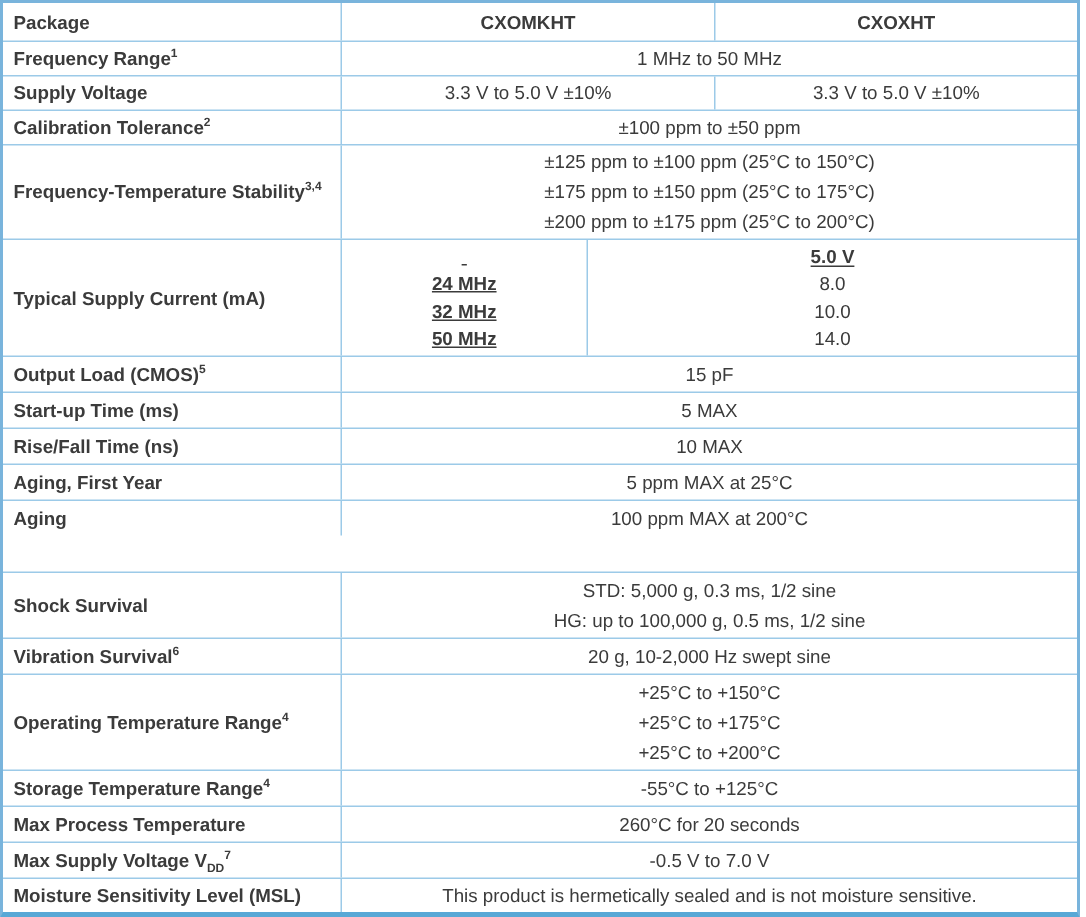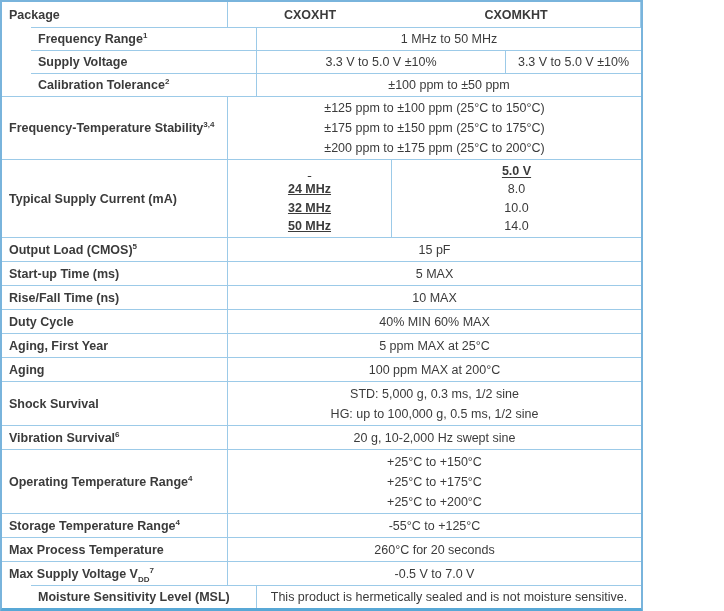--- a/index.html
+++ b/index.html
@@ -1,44 +1,44 @@
 <!DOCTYPE html>
 <html><head>
 <meta charset="utf-8">
 <style>
   html, body {
     margin: 0;
     padding: 0;
     background: #ffffff;
   }
   .spec-table {
-    width: 643px;
+    width: 720px;
     height: 612px;
     box-sizing: border-box;
     border-top: 2px solid #79b4dc;
     border-left: 2px solid #79b4dc;
     border-right: 2px solid #79b4dc;
     border-bottom: 4px solid #58a8d6;
     font-family: "Liberation Sans", "DejaVu Sans", sans-serif;
     font-size: 12.5px;
     color: #3b3b3b;
     background: #ffffff;
   }
   .row {
     display: flex;
     box-sizing: border-box;
     border-top: 1px solid #9ccae8;
   }
   .row.first {
     border-top: none;
   }
   .h25 { height: 25px; }
-  .h23 { height: 23px; margin-left: 29px; }
+  .h23 { height: 23px; }
   .h24 { height: 24px; }
-  .h44 { height: 44px; }
+  .h44 { height: 44px; margin-top: 24px; }
   .h63 { height: 63px; }
   .h64 { height: 64px; }
   .h78 { height: 78px; }
   .lbl {
     flex: 0 0 226px;
     box-sizing: border-box;
     border-right: 1px solid #9ccae8;
     display: flex;
     align-items: center;
     padding: 0 3px 0 7px;
@@ -105,25 +105,25 @@
 </head>
 <body>
 
 <div class="spec-table">
 
   <div class="row first h25">
     <div class="lbl">
       <span>Package</span>
     </div>
     <div class="vals">
+      <div class="cell c1 bold">
+        <span>CXOMKHT</span>
+      </div>
       <div class="cell c2 bold">
         <span>CXOXHT</span>
-      </div>
-      <div class="cell c1 bold">
-        <span>CXOMKHT</span>
       </div>
     </div>
   </div>
 
   <div class="row h23">
     <div class="lbl">
       <span><span>Frequency Range</span><sup>1</sup></span>
     </div>
     <div class="vals">
       <div class="cell c2">
@@ -216,30 +216,20 @@
     <div class="lbl">
       <span>Rise/Fall Time (ns)</span>
     </div>
     <div class="vals">
       <div class="cell span">
           <span>10 MAX</span>
         </div>
     </div>
   </div>
 
-  <div class="row h24">
-    <div class="lbl">
-      <span>Duty Cycle</span>
-    </div>
-    <div class="vals">
-      <div class="cell span">
-          <span>40% MIN 60% MAX</span>
-        </div>
-    </div>
-  </div>
 
   <div class="row h24">
     <div class="lbl">
       <span>Aging, First Year</span>
     </div>
     <div class="vals">
       <div class="cell span">
           <span>5 ppm MAX at 25°C</span>
         </div>
     </div>

